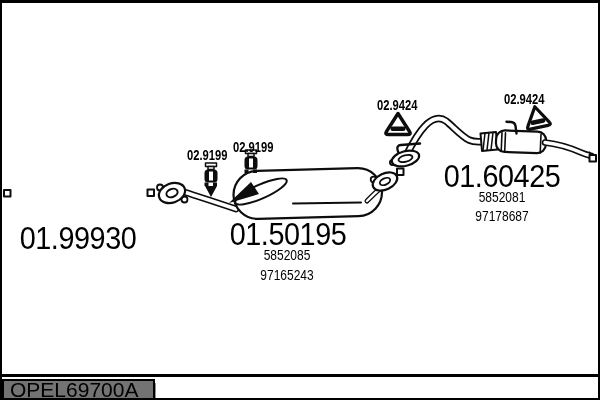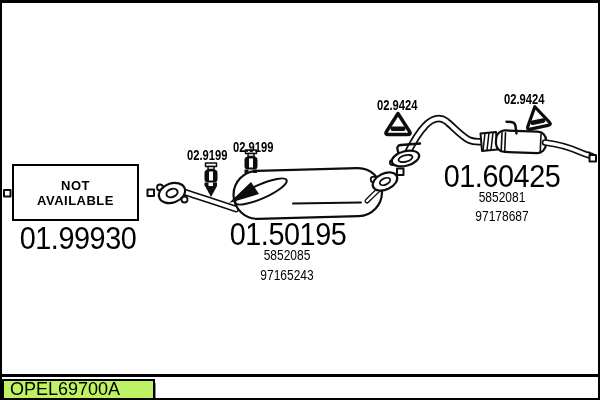--- a/index.html
+++ b/index.html
@@ -11,21 +11,21 @@
   .big{font-size:32px;line-height:32px;letter-spacing:-0.5px;text-align:center;
        transform:scaleX(0.9);transform-origin:50% 50%;}
   .small{font-size:14px;font-weight:bold;transform:scaleX(0.8);transform-origin:0 0;}
   .ref{font-size:15px;text-align:center;transform:scaleX(0.8);transform-origin:50% 50%;}
   .na-box{position:absolute;left:12px;top:164px;width:123px;height:53px;border:2px solid #000;
           display:flex;flex-direction:column;align-items:center;justify-content:center;
           font-size:13px;font-weight:bold;letter-spacing:0.5px;line-height:15px;text-align:center;}
   .footer-line{position:absolute;left:0;top:374px;width:600px;height:3px;background:#000;}
   .footer-box{position:absolute;left:2px;top:379px;width:143px;height:17px;border:2px solid #000;
               box-shadow:2px 3px 0 -1px #8f8f8f;display:flex;align-items:center;
-              font-size:18px;padding-left:6px;background:#bef264;}
+              font-size:21px;padding-left:6px;background:#737373;}
 </style>
 </head>
 <body>
 
 <div id="stage">
 
   <svg width="600" height="400" viewBox="0 0 600 400">
     <g stroke="#0d0d0d" fill="none" stroke-linecap="round" stroke-linejoin="round">
 
       <g>
@@ -119,24 +119,20 @@
         </g>
 
         <g transform="rotate(-12 537 117)">
           <path d="M 537,106.5 L 548,124.5 Q 550,127.5 546,127.5 L 528,127.5 Q 524,127.5 526,124.5 Z" stroke-width="3.2" fill="#fff"></path>
           <rect x="529.5" y="119.5" width="15" height="4.5" rx="2" fill="#0d0d0d" stroke="none"></rect>
         </g>
       </g>
     </g>
   </svg>
 
-  <div class="na-box">
-    <span>NOT</span>
-    <span>AVAILABLE</span>
-  </div>
 
   <div class="lbl big" style="left:13px;top:222px;width:130px;">01.99930</div>
   <div class="lbl big" style="left:222px;top:218px;width:132px;">01.50195</div>
   <div class="lbl big" style="left:436px;top:160px;width:132px;">01.60425</div>
 
   <div class="lbl ref" style="left:227px;top:247px;width:120px;">5852085</div>
   <div class="lbl ref" style="left:227px;top:267px;width:120px;">97165243</div>
   <div class="lbl ref" style="left:442px;top:189px;width:120px;">5852081</div>
   <div class="lbl ref" style="left:442px;top:208px;width:120px;">97178687</div>
 

